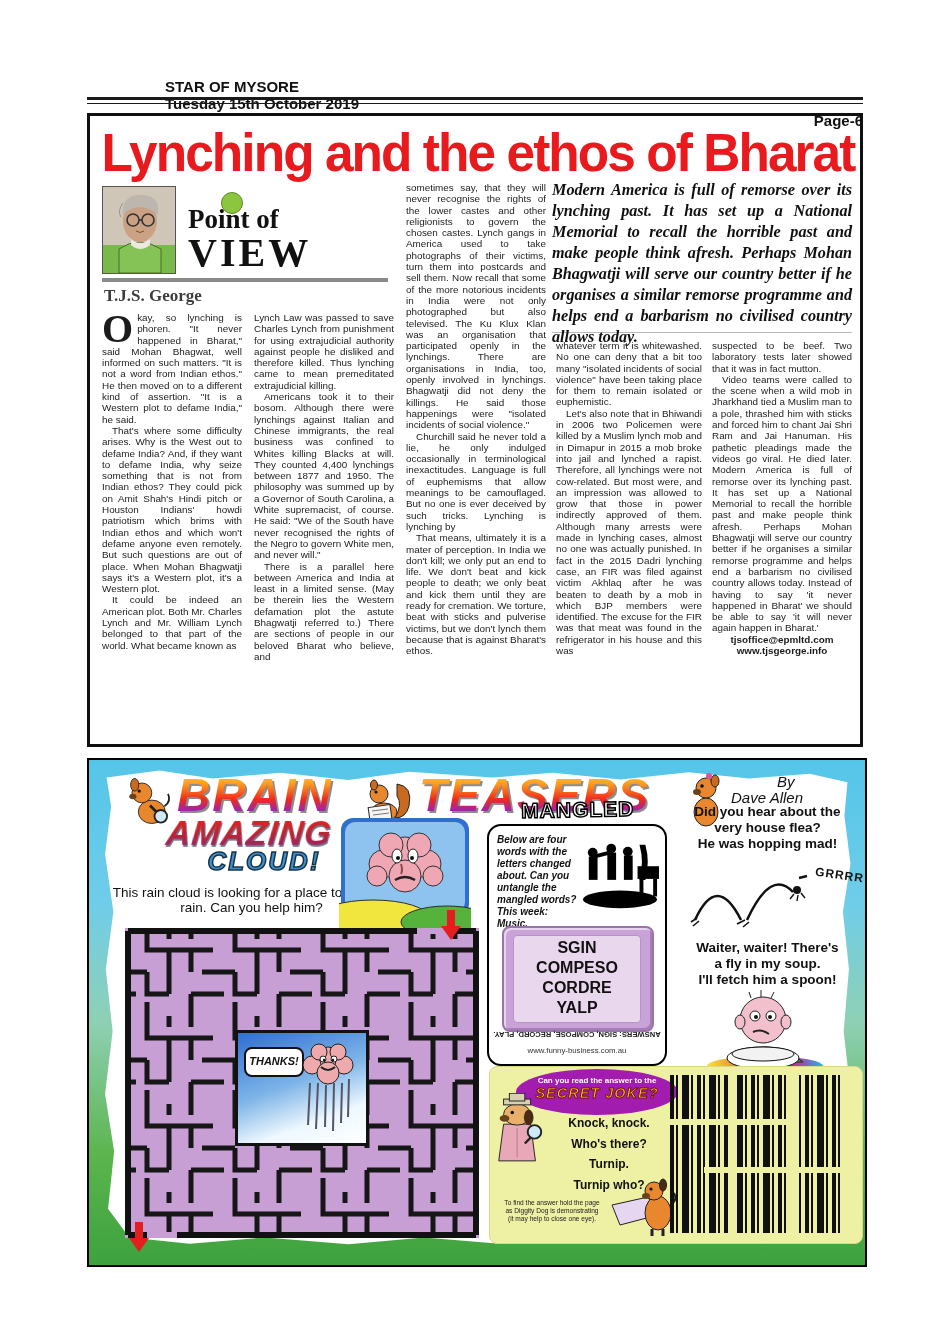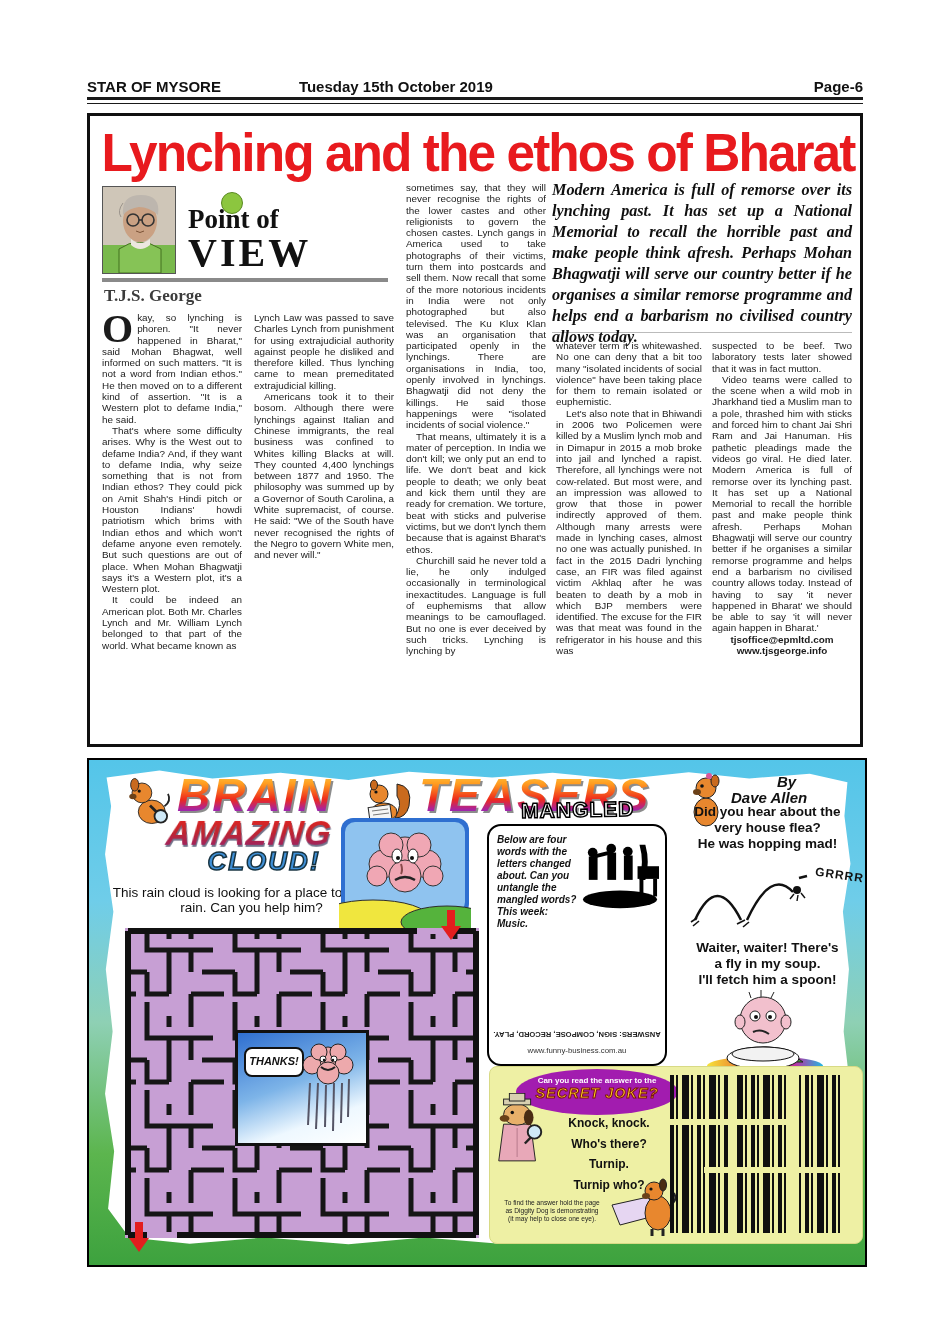--- a/index.html
+++ b/index.html
@@ -1,20 +1,20 @@
 <!DOCTYPE html>
 <html><head>
 <meta charset="utf-8">
 <style>
   html,body{margin:0;padding:0;background:#e9e9e9;}
   .page{position:relative;width:945px;height:1337px;background:#ffffff;margin:0 auto;
         font-family:"Liberation Sans",sans-serif;overflow:hidden;}
   
   .masthead{position:absolute;left:87px;top:78px;width:776px;display:flex;align-items:baseline;
-            font-weight:bold;font-size:15px;color:#111;}
+            font-weight:bold;font-size:15px;color:#111;flex-direction:column;}
   .masthead .date{margin-left:78px;}
   .masthead .pageno{margin-left:auto;}
   .rule-thick{position:absolute;left:87px;top:97px;width:776px;height:3px;background:#1a1a1a;}
   .rule-thin{position:absolute;left:87px;top:103px;width:776px;height:1px;background:#1a1a1a;}
   
   .article{position:absolute;left:87px;top:113px;width:770px;height:628px;border:3px solid #101010;}
   .headline{position:absolute;left:0;top:6px;width:100%;text-align:center;font-weight:800;
             font-size:53px;letter-spacing:-2px;color:#e81a1e;transform:scaleX(.97);white-space:nowrap;}
   .logoblock{position:absolute;left:12px;top:70px;width:286px;}
   .pov-photo{position:absolute;left:0;top:0;width:72px;height:86px;border:1px solid #555;background:#d8cfc2;}
@@ -38,21 +38,21 @@
   .contact{font-weight:bold;text-align:center;text-indent:0 !important;}
   
   .teasers{position:absolute;left:87px;top:758px;width:776px;height:505px;border:2px solid #000;
            background:linear-gradient(180deg,#54c5e9 0%,#6fcde9 28%,#8ed0b4 52%,#5cb54e 78%,#3da23e 100%);}
   .torn{position:absolute;left:10px;top:8px;width:756px;height:479px;background:#ffffff;
         clip-path:polygon(1% 2%,8% .5%,15% 2.2%,24% 1%,33% 2.5%,41% .8%,52% 2%,60% 1%,69% 2.4%,78% .9%,86% 2.2%,94% 1.2%,99% 3%,98.6% 10%,99.4% 20%,98.4% 30%,99.2% 42%,98.5% 55%,99.3% 66%,98.6% 78%,99.2% 88%,98.4% 97%,92% 99%,83% 97.6%,74% 99.2%,63% 97.8%,53% 99.3%,43% 98%,33% 99.4%,22% 98%,12% 99.3%,4% 98%,1.2% 92%,2% 80%,.8% 68%,1.8% 55%,.9% 42%,1.9% 30%,.8% 18%,1.6% 8%);}
   .rainbow{position:absolute;font-weight:900;letter-spacing:2px;font-style:italic;
            background:linear-gradient(180deg,#ffe14d 0%,#ff9a1f 30%,#ee2b1c 58%,#a323a8 78%,#2b6bd9 100%);
            -webkit-background-clip:text;background-clip:text;color:transparent;
            filter:drop-shadow(2px 2px 0 rgba(0,0,0,.45));font-size:46px;}
-  .byline{position:absolute;left:642px;top:14px;width:120px;font-style:italic;font-weight:bold;
+  .byline{position:absolute;left:642px;top:14px;width:120px;font-style:italic;font-weight:normal;
           font-size:15px;color:#111;line-height:16px;}
   .byline .by{margin-left:46px;display:block;}
   .amazing{position:absolute;left:30px;top:54px;width:260px;text-align:center;font-weight:900;
            font-style:italic;font-size:34px;letter-spacing:1px;transform:skewX(-6deg);
            background:linear-gradient(180deg,#e8251f 0%,#c2242d 45%,#8e2277 100%);
            -webkit-background-clip:text;background-clip:text;color:transparent;
            filter:drop-shadow(1px 2px 0 rgba(20,20,60,.6));}
   .cloudword{position:absolute;left:60px;top:86px;width:230px;text-align:center;font-weight:900;
              font-style:italic;font-size:26px;color:#3f8fd6;-webkit-text-stroke:1.5px #16323f;
              letter-spacing:2px;}
@@ -148,26 +148,27 @@
 
     <div class="col" style="left:12px;top:196px;width:140px;height:424px;">
       <p class="first"><span class="dropcap">O</span><span>kay, so lynching is phoren. "It never happened in Bharat," said Mohan Bhagwat, well informed on such matters. "It is not a word from Indian ethos." He then moved on to a different kind of assertion. "It is a Western plot to defame India," he said.</span></p>
       <p>That's where some difficulty arises. Why is the West out to defame India?  And, if they want to defame India, why seize something that is not from Indian ethos? They could pick on Amit Shah's Hindi pitch or Houston Indians' howdi patriotism which brims with Indian ethos and which won't defame anyone even remotely. But such questions are out of place.  When Mohan Bhagwatji says it's a Western plot, it's a Western plot.</p>
       <p>It could be indeed an American plot.  Both Mr. Charles Lynch and Mr. William Lynch belonged to that part of the world. What became known as</p>
     </div>
 
     <div class="col" style="left:164px;top:196px;width:140px;height:424px;">
       <p class="first">Lynch Law was passed to save Charles Lynch from punishment for using extrajudicial authority against people he disliked and therefore killed.  Thus lynching came to mean premeditated extrajudicial killing.</p>
       <p>Americans took it to their bosom. Although there were lynchings against Italian and Chinese immigrants, the real business was confined to Whites killing Blacks at will. They counted 4,400 lynchings between 1877 and 1950.  The philosophy was summed up by a Governor of South Carolina, a White supremacist, of course.  He said: "We of the South have never recognised the rights of the Negro to govern White men, and never will."</p>
+      <p>There is a parallel here between America and India at least in a limited sense. (May be therein lies the Western defamation plot the astute Bhagwatji referred to.)  There are sections of people in our beloved Bharat who believe, and</p>
     </div>
 
     <div class="col" style="left:316px;top:66px;width:140px;height:556px;">
       <p class="first">sometimes say, that they will never recognise the rights of the lower castes and other religionists to govern the chosen castes. Lynch gangs in America used to take photographs of their victims, turn them into postcards and sell them.  Now recall that some of the more notorious incidents in India were not only photographed but also televised.  The Ku Klux Klan was an organisation that participated openly in the lynchings.  There are organisations in India, too, openly involved in lynchings.  Bhagwatji did not deny the killings. He said those happenings were "isolated incidents of social violence."</p>
+      <p>Churchill said he never told a lie, he only indulged occasionally in terminological inexactitudes. Language is full of euphemisms that allow meanings to be camouflaged. But no one is ever deceived by such tricks. Lynching is lynching by</p>
       <p>That means, ultimately it is a mater of perception. In India we don't kill; we only put an end to life.  We don't beat and kick people to death; we only beat and kick them until they are ready for cremation. We torture, beat with sticks and pulverise victims, but we don't lynch them because that is against Bharat's ethos.</p>
-      <p>Churchill said he never told a lie, he only indulged occasionally in terminological inexactitudes. Language is full of euphemisms that allow meanings to be camouflaged. But no one is ever deceived by such tricks. Lynching is lynching by</p>
     </div>
 
     <div class="col" style="left:466px;top:224px;width:146px;height:398px;">
       <p class="first">whatever term it is whitewashed. No one can deny that a bit too many "isolated incidents of social violence" have been taking place for them to remain isolated or euphemistic.</p>
       <p>Let's also note that in Bhiwandi in 2006 two Policemen were killed by a Muslim lynch mob and in Dimapur in 2015 a mob broke into jail and lynched a rapist. Therefore, all lynchings were not cow-related.  But most were, and an impression was allowed to grow that those in power indirectly approved of them.  Although many arrests were made in lynching cases, almost no one was actually punished.  In fact in the 2015 Dadri lynching case, an FIR was filed against victim Akhlaq after he was beaten to death by a mob in which BJP members were identified. The excuse for the FIR was that meat was found in the refrigerator in his house and this was</p>
     </div>
 
     <div class="col" style="left:622px;top:224px;width:140px;height:398px;">
       <p class="first">suspected to be beef. Two laboratory tests later showed that it was in fact mutton.</p>
       <p>Video teams were called to the scene when a wild mob in Jharkhand tied a Muslim man to a pole, thrashed him with sticks and forced him to chant Jai Shri Ram and Jai Hanuman. His pathetic pleadings made the videos go viral.  He died later.  Modern America is full of remorse over its lynching past.  It has set up a National Memorial to recall the horrible past and make people think afresh. Perhaps Mohan Bhagwatji will serve our country better if he organises a similar remorse programme and helps end a barbarism no civilised country allows today.  Instead of having to say 'it never happened in Bharat' we should be able to say 'it will never again happen in Bharat.'</p>
@@ -298,20 +299,28 @@
         <rect x="14" y="16" width="16" height="4" transform="rotate(-14 14 18)"></rect>
         <circle cx="31" cy="10" r="5"></circle>
           <rect x="27" y="14" width="9" height="28"></rect>
         <circle cx="48" cy="13" r="5"></circle>
           <rect x="44" y="17" width="9" height="25"></rect>
         <path d="M60 6 q5 18 0 36 l6 0 q5 -18 0 -36 z"></path>
         <rect x="58" y="28" width="22" height="13"></rect>
           <rect x="60" y="41" width="4" height="18"></rect>
           <rect x="74" y="41" width="4" height="18"></rect>
       </svg>
+      <div class="purple-outer">
+        <div class="purple-inner">
+          <div>SGIN</div>
+          <div>COMPESO</div>
+          <div>CORDRE</div>
+          <div>YALP</div>
+        </div>
+      </div>
       <div class="answers">ANSWERS: SIGN, COMPOSE, RECORD, PLAY.</div>
       <div class="mangled-url">www.funny-business.com.au</div>
     </div>
 
     <div class="joke" style="left:586px;top:44px;">
       <div>Did you hear about the</div>
       <div>very house flea?</div>
       <div>He was hopping mad!</div>
     </div>
     <svg style="position:absolute;left:598px;top:98px;" width="150" height="76" viewBox="0 0 150 76">

